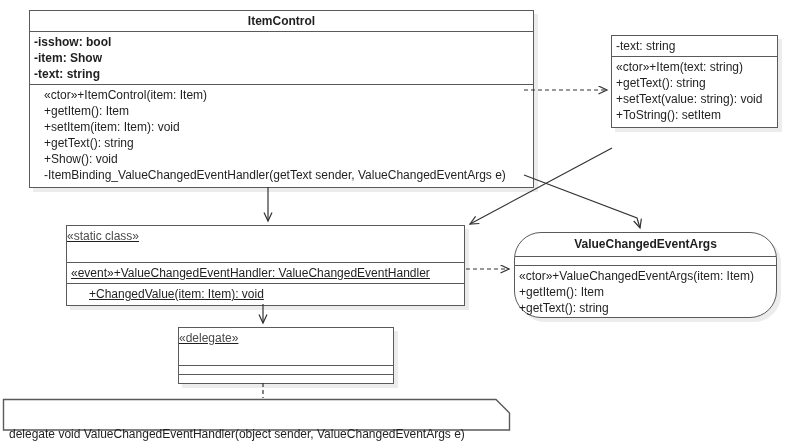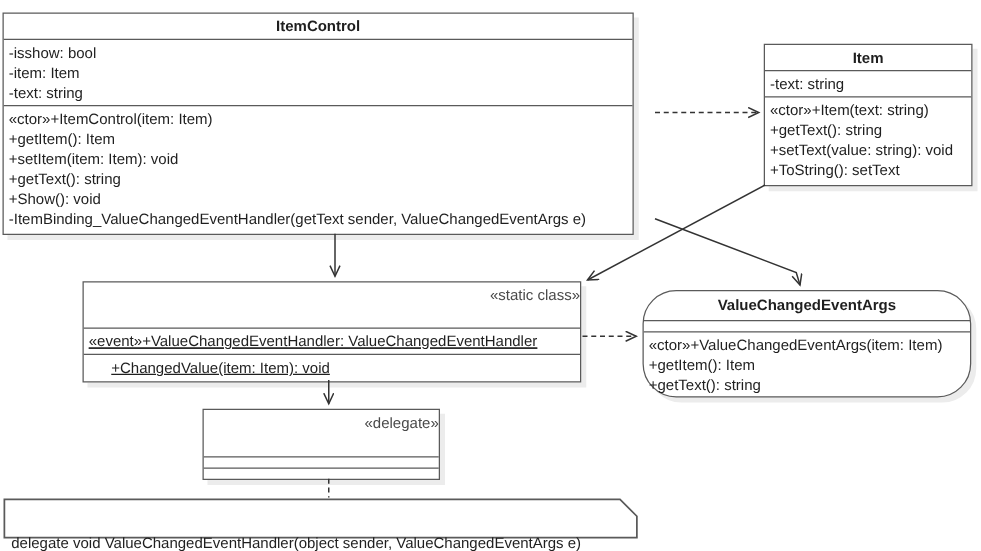--- a/index.html
+++ b/index.html
@@ -16,61 +16,60 @@
     box-sizing:border-box;z-index:1;
   }
   .sec{border-bottom:1.5px solid #5a5a5a;box-sizing:border-box;overflow:hidden;}
   .sec.last{border-bottom:none;}
   .ttl{
     font-weight:bold;text-align:center;
     padding-top:3px;box-sizing:border-box;line-height:15px;
   }
   .stereo{font-weight:normal;color:#4a4a4a;line-height:16px;}
   .bname{font-weight:bold;line-height:16px;}
-  .ttl2{text-align:right;padding-top:2px;box-sizing:border-box;}
+  .ttl2{text-align:left;padding-top:2px;box-sizing:border-box;text-decoration:underline;}
   .ln{line-height:16px;padding:0 4px;white-space:nowrap;}
   .pad{padding-top:2px;}
   .u{text-decoration:underline;}
   #wires{position:absolute;left:0;top:0;z-index:2;pointer-events:none;}
   .note-text{
     position:absolute;left:3px;top:419px;width:500px;height:31px;
     z-index:3;line-height:31px;padding-left:6px;white-space:nowrap;
     box-sizing:border-box;
   }
 </style>
 </head>
 <body>
 
-<div class="uml" style="left:2px;top:10px;width:505px;">
+<div class="uml" style="left:29px;top:10px;width:505px;">
   <div class="sec ttl" style="height:21px;">ItemControl</div>
-  <div class="sec pad" style="height:53px;">
+  <div class="sec pad" style="height:53px;font-weight:bold;">
     <div class="ln">-isshow: bool</div>
-    <div class="ln">-item: Item</div>
+    <div class="ln">-item: Show</div>
     <div class="ln">-text: string</div>
   </div>
-  <div class="sec last pad" style="height:102px;">
+  <div class="sec last pad" style="height:102px;margin-left:10px;">
     <div class="ln">«ctor»+ItemControl(item: Item)</div>
     <div class="ln">+getItem(): Item</div>
     <div class="ln">+setItem(item: Item): void</div>
     <div class="ln">+getText(): string</div>
     <div class="ln">+Show(): void</div>
     <div class="ln">-ItemBinding_ValueChangedEventHandler(getText sender, ValueChangedEventArgs e)</div>
   </div>
 </div>
 
 <div class="uml" style="left:611px;top:35px;width:167px;">
-  <div class="sec ttl" style="height:21px;">Item</div>
   <div class="sec pad" style="height:21px;">
     <div class="ln">-text: string</div>
   </div>
   <div class="sec last pad" style="height:70px;">
     <div class="ln">«ctor»+Item(text: string)</div>
     <div class="ln">+getText(): string</div>
     <div class="ln">+setText(value: string): void</div>
-    <div class="ln">+ToString(): setText</div>
+    <div class="ln">+ToString(): setItem</div>
   </div>
 </div>
 
 <div class="uml" style="left:66px;top:225px;width:399px;">
   <div class="sec ttl2" style="height:37px;">
     <div class="stereo">«static class»</div>
   </div>
   <div class="sec pad" style="height:21px;text-decoration:underline;">
     <div class="ln u">«event»+ValueChangedEventHandler: ValueChangedEventHandler</div>
   </div>
@@ -82,21 +81,21 @@
 <div class="uml" style="left:514px;top:232px;width:263px;border-radius:27px;">
   <div class="sec ttl" style="height:24px;padding-top:4px;">ValueChangedEventArgs</div>
   <div class="sec" style="height:9px;"></div>
   <div class="sec last pad" style="height:51px;">
     <div class="ln">«ctor»+ValueChangedEventArgs(item: Item)</div>
     <div class="ln">+getItem(): Item</div>
     <div class="ln">+getText(): string</div>
   </div>
 </div>
 
-<div class="uml" style="left:162px;top:327px;width:190px;">
+<div class="uml" style="left:178px;top:327px;width:216px;">
   <div class="sec ttl2" style="height:38px;">
     <div class="stereo">«delegate»</div>
   </div>
   <div class="sec" style="height:9px;"></div>
   <div class="sec last" style="height:8px;"></div>
 </div>
 
 <svg id="wires" width="785" height="441" viewBox="0 0 785 441">
   <defs>
     <marker id="oarrow" markerWidth="12" markerHeight="12" refX="9" refY="4.5" orient="auto" markerUnits="userSpaceOnUse">

